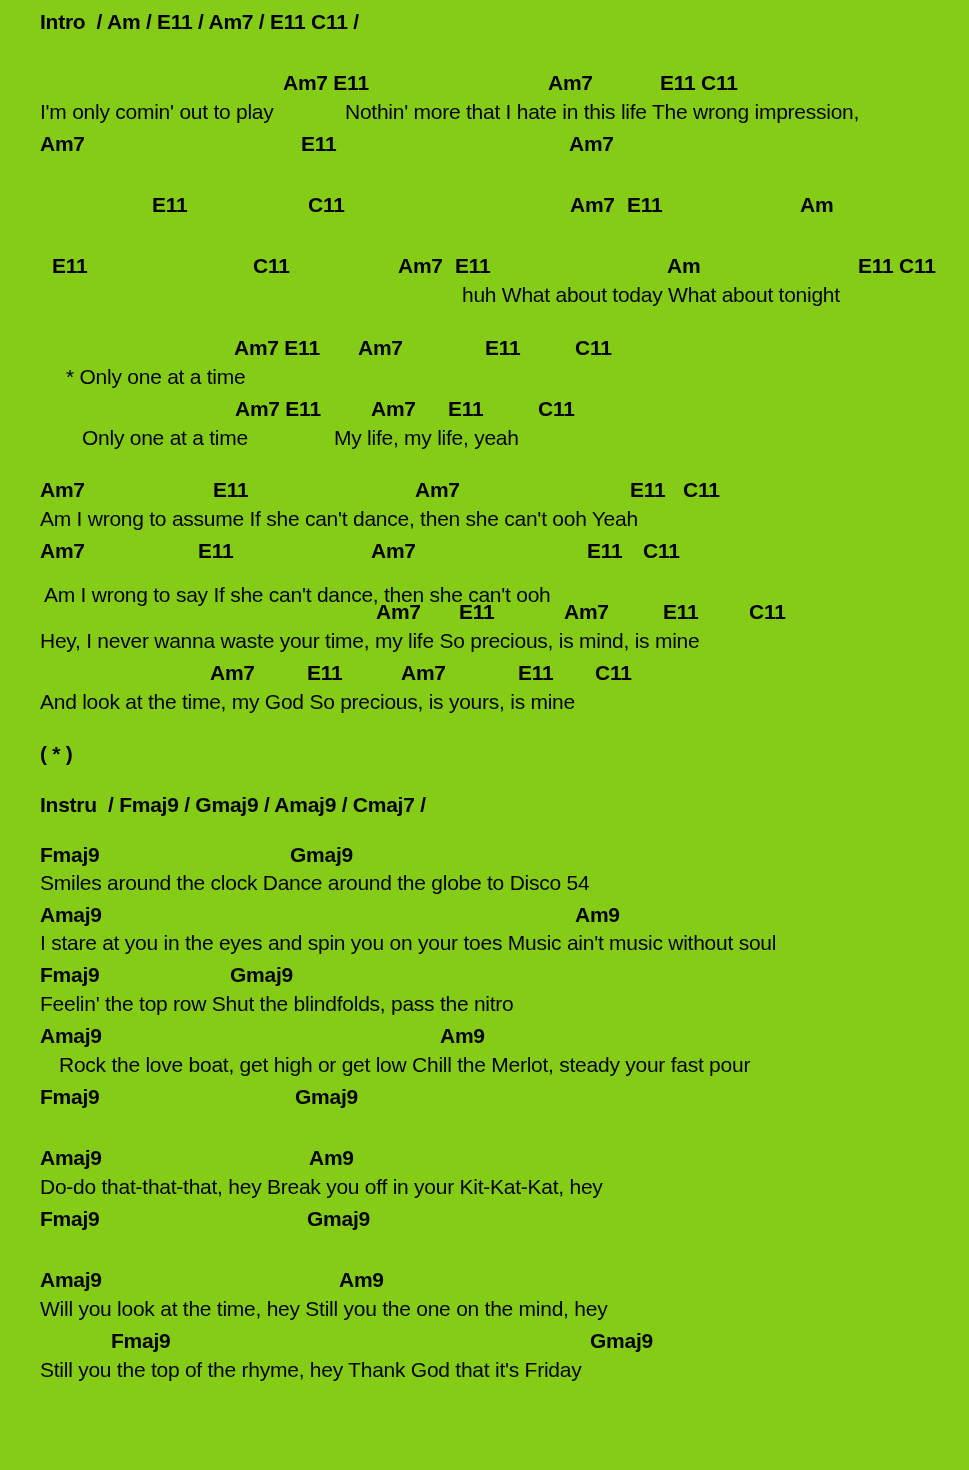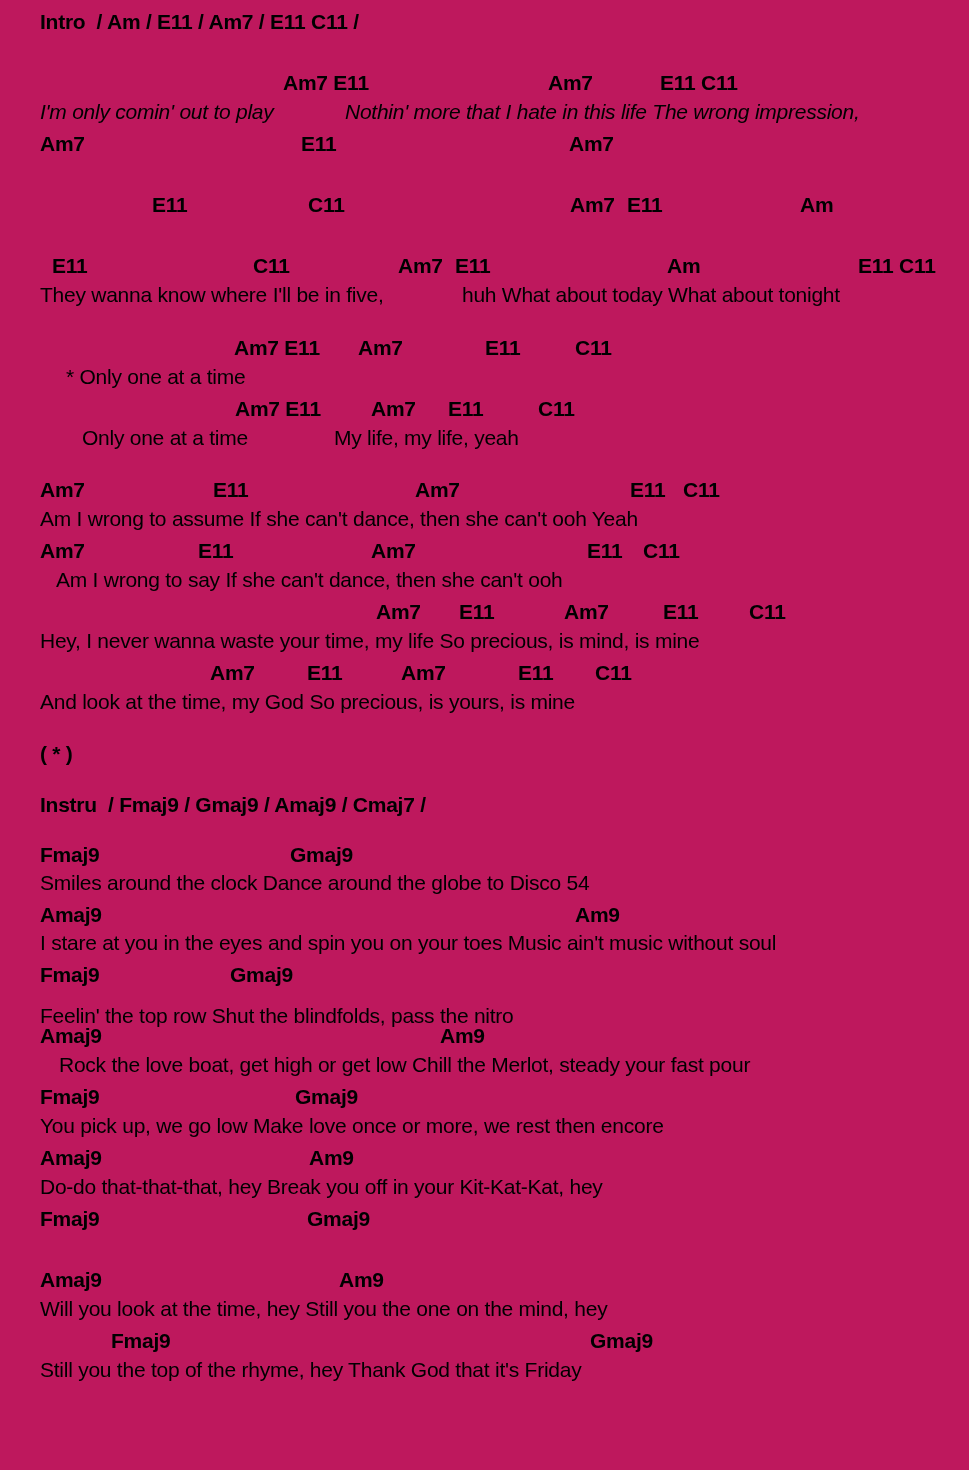--- a/index.html
+++ b/index.html
@@ -4,21 +4,21 @@
 <style>
   html, body {
     margin: 0;
     padding: 0;
     background: #ffffff;
   }
   #sheet {
     position: relative;
     width: 969px;
     height: 1470px;
-    background: #be185d;
+    background: #84cc16;
     overflow: hidden;
     font-family: "Liberation Sans", sans-serif;
     color: #000000;
   }
   .line {
     position: absolute;
     left: 0;
     width: 100%;
     height: 28px;
   }
@@ -46,21 +46,21 @@
 
 <div id="sheet">
     <div class="line line-heading" style="top: 10px;">
       <span class="tok" style="left: 40px;">Intro  / Am / E11 / Am7 / E11 C11 /</span>
     </div>
     <div class="line line-chord" style="top: 71px;">
       <span class="tok" style="left: 283px;">Am7 E11</span>
       <span class="tok" style="left: 548px;">Am7</span>
       <span class="tok" style="left: 660px;">E11 C11</span>
     </div>
-    <div class="line line-lyric" style="top: 100px; font-style: italic;">
+    <div class="line line-lyric" style="top: 100px;">
       <span class="tok" style="left: 40px;">I'm only comin' out to play</span>
       <span class="tok" style="left: 345px;">Nothin' more that I hate in this life The wrong impression,</span>
     </div>
     <div class="line line-chord" style="top: 132px;">
       <span class="tok" style="left: 40px;">Am7</span>
       <span class="tok" style="left: 301px;">E11</span>
       <span class="tok" style="left: 569px;">Am7</span>
     </div>
     <div class="line line-chord" style="top: 193px;">
       <span class="tok" style="left: 152px;">E11</span>
@@ -71,21 +71,20 @@
     </div>
     <div class="line line-chord" style="top: 254px;">
       <span class="tok" style="left: 52px;">E11</span>
       <span class="tok" style="left: 253px;">C11</span>
       <span class="tok" style="left: 398px;">Am7</span>
       <span class="tok" style="left: 455px;">E11</span>
       <span class="tok" style="left: 667px;">Am</span>
       <span class="tok" style="left: 858px;">E11 C11</span>
     </div>
     <div class="line line-lyric" style="top: 283px;">
-      <span class="tok" style="left: 40px;">They wanna know where I'll be in five,</span>
       <span class="tok" style="left: 462px;">huh What about today What about tonight</span>
     </div>
     <div class="line line-chord" style="top: 336px;">
       <span class="tok" style="left: 234px;">Am7 E11</span>
       <span class="tok" style="left: 358px;">Am7</span>
       <span class="tok" style="left: 485px;">E11</span>
       <span class="tok" style="left: 575px;">C11</span>
     </div>
     <div class="line line-lyric" style="top: 365px;">
       <span class="tok" style="left: 66px;">* Only one at a time</span>
@@ -111,21 +110,21 @@
       <span class="tok" style="left: 40px;">Am I wrong to assume If she can't dance, then she can't ooh Yeah</span>
     </div>
     <div class="line line-chord" style="top: 539px;">
       <span class="tok" style="left: 40px;">Am7</span>
       <span class="tok" style="left: 198px;">E11</span>
       <span class="tok" style="left: 371px;">Am7</span>
       <span class="tok" style="left: 587px;">E11</span>
       <span class="tok" style="left: 643px;">C11</span>
     </div>
     <div class="line line-lyric" style="top: 568px;">
-      <span class="tok" style="left: 56px;">Am I wrong to say If she can't dance, then she can't ooh</span>
+      <span class="tok" style="left: 44px; margin-top: 15px;">Am I wrong to say If she can't dance, then she can't ooh</span>
     </div>
     <div class="line line-chord" style="top: 600px;">
       <span class="tok" style="left: 376px;">Am7</span>
       <span class="tok" style="left: 459px;">E11</span>
       <span class="tok" style="left: 564px;">Am7</span>
       <span class="tok" style="left: 663px;">E11</span>
       <span class="tok" style="left: 749px;">C11</span>
     </div>
     <div class="line line-lyric" style="top: 629px;">
       <span class="tok" style="left: 40px;">Hey, I never wanna waste your time, my life So precious, is mind, is mine</span>
@@ -158,35 +157,32 @@
       <span class="tok" style="left: 575px;">Am9</span>
     </div>
     <div class="line line-lyric" style="top: 931px;">
       <span class="tok" style="left: 40px;">I stare at you in the eyes and spin you on your toes Music ain't music without soul</span>
     </div>
     <div class="line line-chord" style="top: 963px;">
       <span class="tok" style="left: 40px;">Fmaj9</span>
       <span class="tok" style="left: 230px;">Gmaj9</span>
     </div>
     <div class="line line-lyric" style="top: 992px;">
-      <span class="tok" style="left: 40px; margin-top: 12px;">Feelin' the top row Shut the blindfolds, pass the nitro</span>
+      <span class="tok" style="left: 40px;">Feelin' the top row Shut the blindfolds, pass the nitro</span>
     </div>
     <div class="line line-chord" style="top: 1024px;">
       <span class="tok" style="left: 40px;">Amaj9</span>
       <span class="tok" style="left: 440px;">Am9</span>
     </div>
     <div class="line line-lyric" style="top: 1053px;">
       <span class="tok" style="left: 40px; margin-left: 19px;">Rock the love boat, get high or get low Chill the Merlot, steady your fast pour</span>
     </div>
     <div class="line line-chord" style="top: 1085px;">
       <span class="tok" style="left: 40px;">Fmaj9</span>
       <span class="tok" style="left: 295px;">Gmaj9</span>
-    </div>
-    <div class="line line-lyric" style="top: 1114px;">
-      <span class="tok" style="left: 40px;">You pick up, we go low Make love once or more, we rest then encore</span>
     </div>
     <div class="line line-chord" style="top: 1146px;">
       <span class="tok" style="left: 40px;">Amaj9</span>
       <span class="tok" style="left: 309px;">Am9</span>
     </div>
     <div class="line line-lyric" style="top: 1175px;">
       <span class="tok" style="left: 40px;">Do-do that-that-that, hey Break you off in your Kit-Kat-Kat, hey</span>
     </div>
     <div class="line line-chord" style="top: 1207px;">
       <span class="tok" style="left: 40px;">Fmaj9</span>

